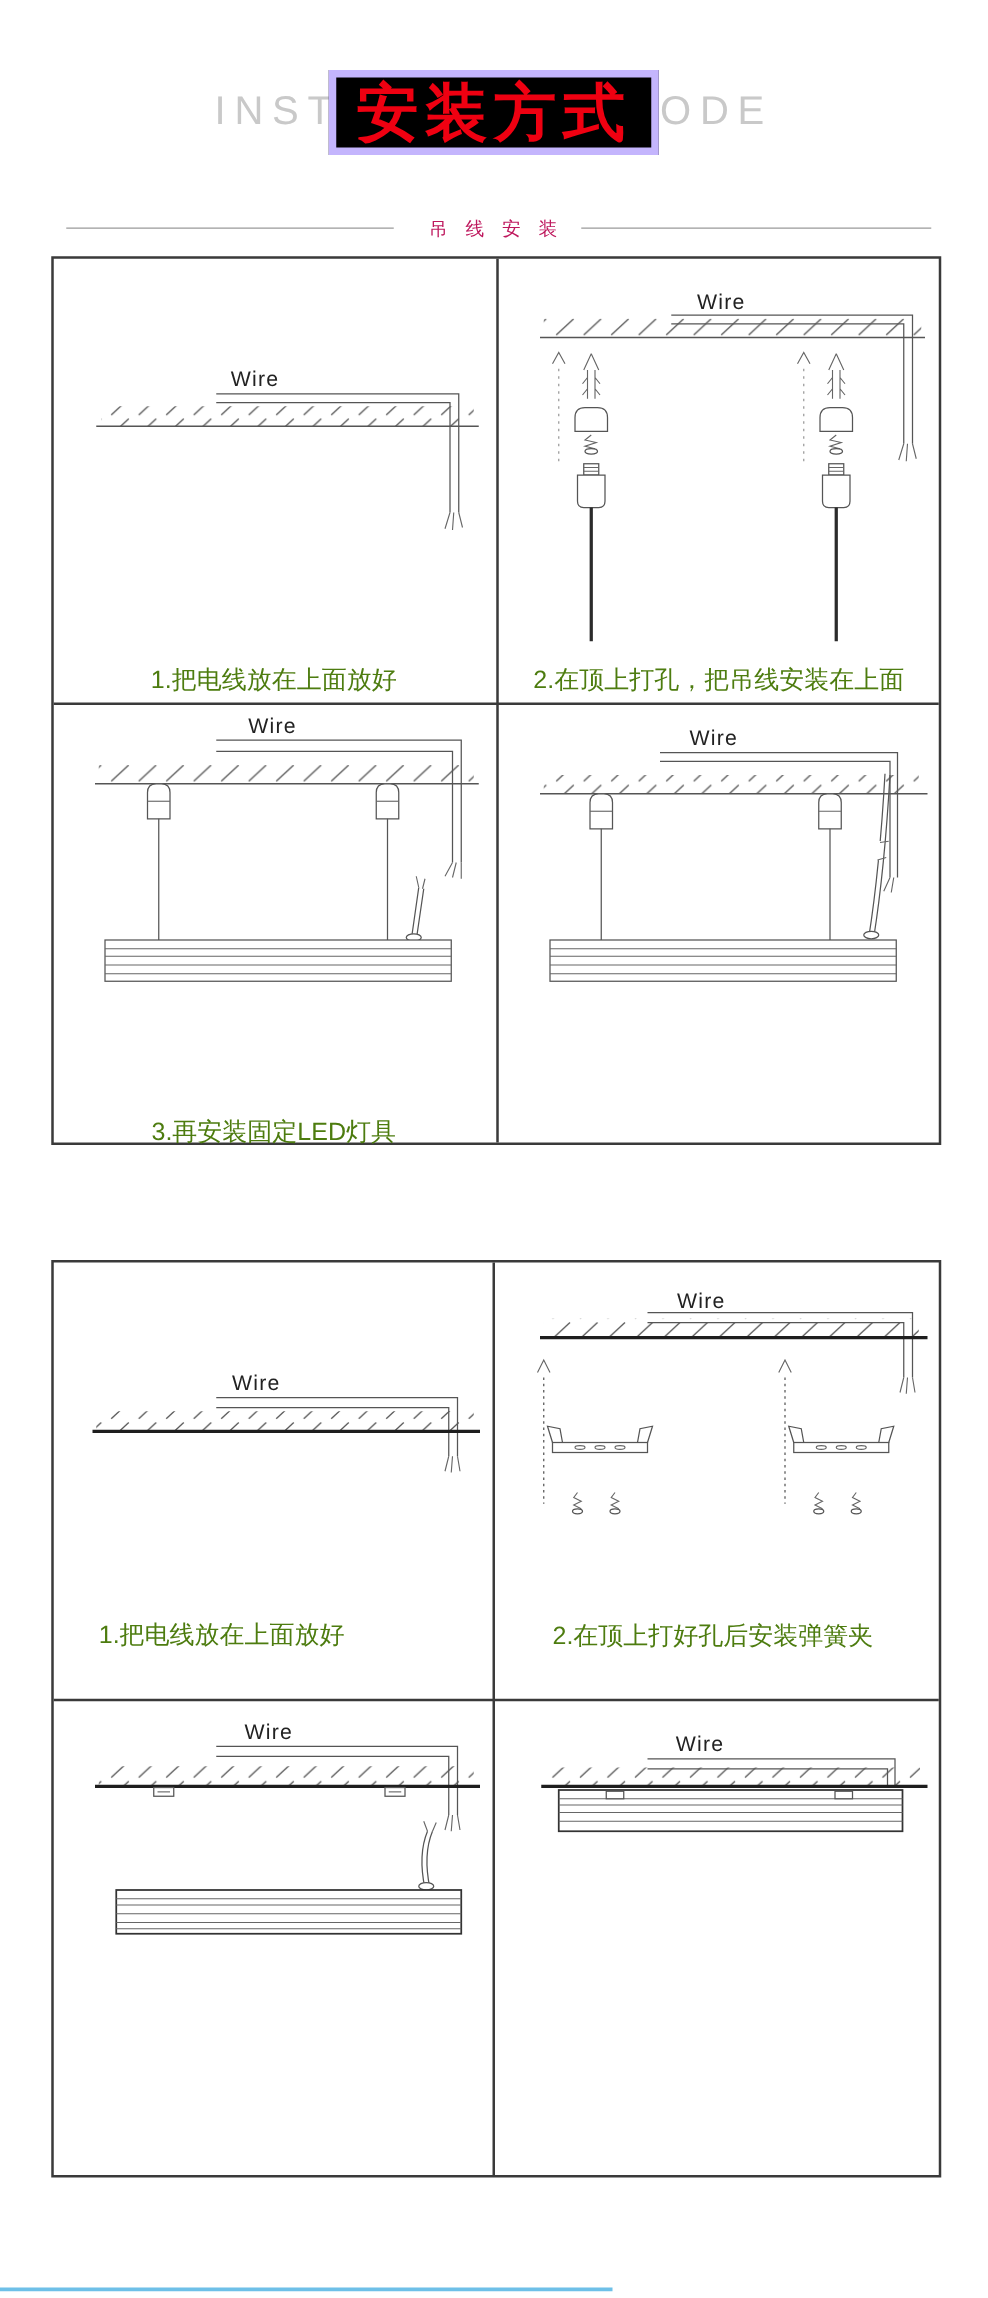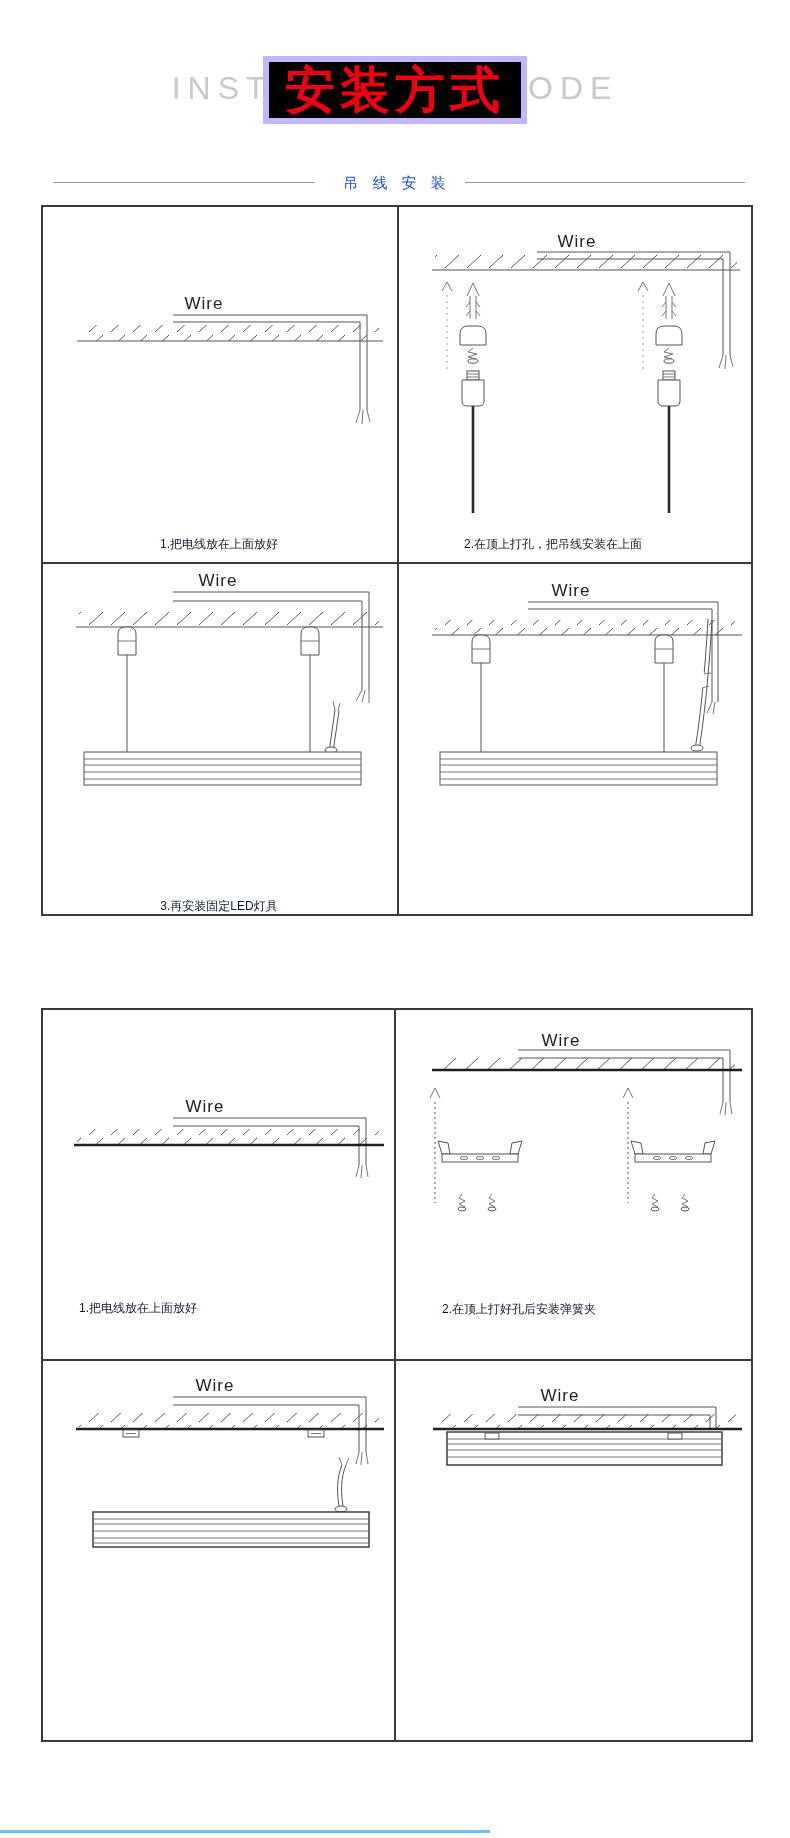--- a/index.html
+++ b/index.html
@@ -11,28 +11,28 @@
     font-size:32px;letter-spacing:7px;color:#c9c9c9;font-weight:400;}
   .red-box{position:absolute;left:263px;top:56px;width:264px;height:68px;
     background:#000000;border:6px solid #c4b5fd;box-sizing:border-box;
     display:flex;align-items:center;justify-content:center;}
   .red-box span{color:#ef0011;font-size:50px;font-weight:800;letter-spacing:5px;}
 
   
   .section-divider{position:absolute;left:41px;width:712px;height:16px;}
   .divline{position:absolute;top:8px;height:1px;background:#9a9a9a;}
   .divtext{position:absolute;left:0;width:100%;text-align:center;top:0;
-    font-size:15px;letter-spacing:5px;color:#1d4ed8;}
+    font-size:15px;letter-spacing:5px;color:#be185d;}
 
   
   .grid{position:absolute;border:2px solid #3a3a3a;box-sizing:border-box;background:#fff;}
   .vdiv{position:absolute;top:0;width:2px;height:100%;background:#3a3a3a;}
   .hdiv{position:absolute;left:0;height:2px;width:100%;background:#3a3a3a;}
 
-  .cap{position:absolute;font-size:12px;color:#0f172a;height:20px;line-height:20px;}
+  .cap{position:absolute;font-size:20px;color:#4d7c0f;height:20px;line-height:20px;}
   .cap.center{text-align:center;}
 
   svg{position:absolute;overflow:visible;}
   .ln{stroke:#555;stroke-width:1;fill:none;}
   .thin{stroke:#666;stroke-width:0.9;fill:none;}
   .ceil{stroke:#555;stroke-width:1.2;fill:none;}
   .ceil-bold{stroke:#1e1e1e;stroke-width:2.6;fill:none;}
   .wire-dark{stroke:#2b2b2b;stroke-width:2.6;fill:none;}
   .fillw{fill:#fff;stroke:#555;stroke-width:1;}
   .fillw2{fill:#fff;stroke:#333;stroke-width:1.4;}
@@ -168,21 +168,21 @@
     </g>
     <path class="ln" d="M298,188 C304,150 308,110 311,57 M302,188 C308,150 312,110 315,58"></path>
     <line x1="305" y1="126" x2="308" y2="111" stroke="#fff" stroke-width="5"></line>
     <path class="thin" d="M305,126 l7,-2 M307,112 l7,-1"></path>
     <ellipse class="fillw" cx="300" cy="186" rx="6" ry="3"></ellipse>
     <rect class="fillw" x="43" y="190" width="277" height="33"></rect>
     <path class="thin" d="M43,197 H320 M43,203 H320 M43,210 H320 M43,217 H320"></path>
   </svg>
 
   <div class="cap center" style="left:41px;top:534px;width:356px">1.把电线放在上面放好</div>
-  <div class="cap center" style="left:375px;top:534px;width:356px">2.在顶上打孔，把吊线安装在上面</div>
+  <div class="cap center" style="left:397px;top:534px;width:356px">2.在顶上打孔，把吊线安装在上面</div>
   <div class="cap center" style="left:41px;top:896px;width:356px">3.再安装固定LED灯具</div>
 
 
   <div class="grid" style="left:41px;top:1008px;width:712px;height:734px">
     <div class="vdiv" style="left:351px"></div>
     <div class="hdiv" style="top:349px"></div>
   </div>
 
   <svg style="left:41px;top:1008px" width="353" height="351" viewBox="0 0 353 351">
     <defs>

